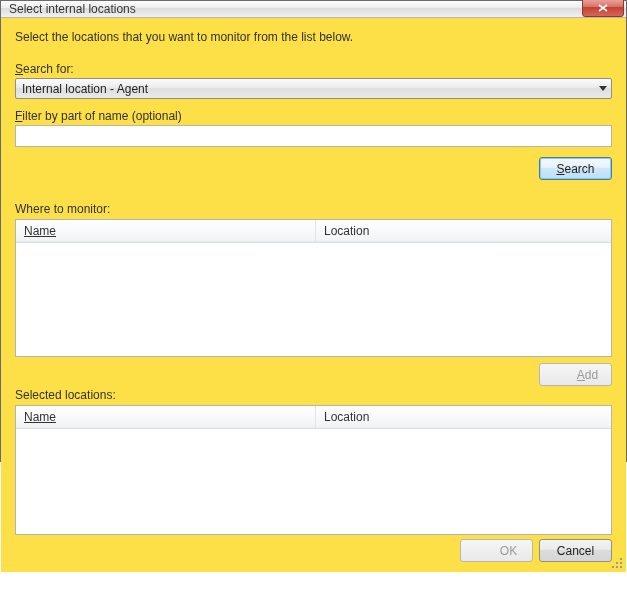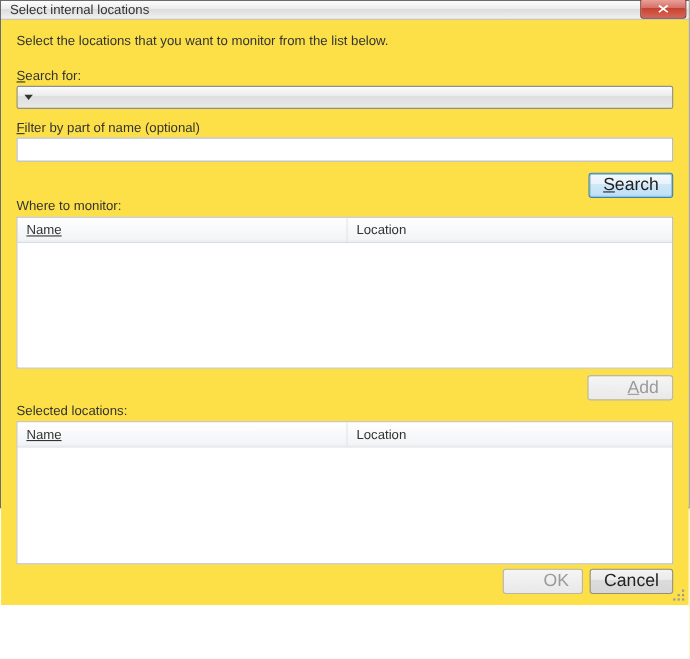--- a/index.html
+++ b/index.html
@@ -97,21 +97,21 @@
     gap: 6px;
     margin-top: 10px;
   }
   .btn {
     min-width: 73px;
     height: 23px;
     background: linear-gradient(to bottom, #f3f3f3 0%, #ebebeb 45%, #dcdcdc 46%, #d6d6d6 100%);
     border: 1px solid #8e8f8f;
     border-radius: 3px;
     font-family: inherit;
-    font-size: 16px;
+    font-size: 12px;
     color: #222;
     cursor: pointer;
     padding: 0 12px;
     display: inline-flex;
     align-items: center;
     justify-content: center;
   }
   .btn .ul { text-decoration: underline; }
   .btn:disabled {
     color: #9a9a9a;
@@ -120,20 +120,21 @@
     background: linear-gradient(to bottom, #f5f5f5, #e9e9e9);
     padding-left: 36px;
   }
   .btn.focused {
     border: 1px solid #3c7fb1;
     box-shadow: 0 0 0 1px #8fc6ea inset;
     background: linear-gradient(to bottom, #f4f9fd 0%, #e7f2fa 45%, #cfe7f6 46%, #bde0f5 100%);
   }
   .section-label {
     color: #333;
+    margin-top: 22px;
     margin-bottom: 3px;
   }
   .listview {
     border: 1px solid #b4b4b4;
     background: #fff;
     width: 100%;
     display: flex;
     flex-direction: column;
   }
   .listview.top { height: 138px; }
@@ -181,20 +182,21 @@
 
   <div class="content">
 
     <div class="instructions">Select the locations that you want to monitor from the list below.</div>
 
     <div class="label">
       <span class="ul">S</span><span>earch for:</span>
     </div>
 
     <div class="dropdown">
+      <span class="dropdown-text">Internal location - Agent</span>
       <span class="dropdown-arrow">
         <svg viewBox="0 0 8 6">
             <path d="M0 0 L4 5 L8 0 Z" fill="#333"></path>
           </svg>
       </span>
     </div>
 
     <div class="label">
       <span class="ul">F</span><span>ilter by part of name (optional)</span>
     </div>

